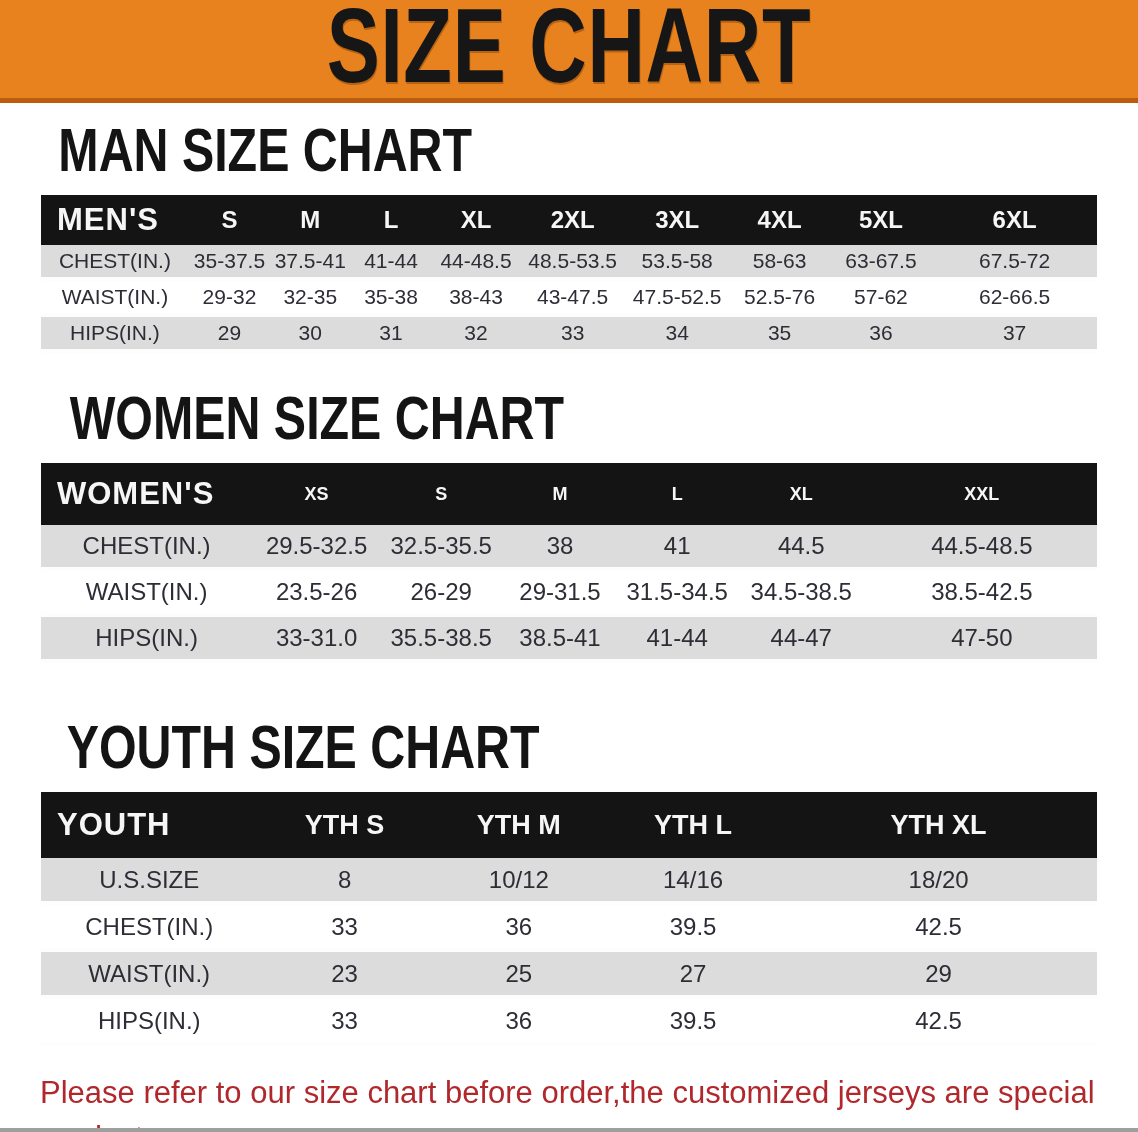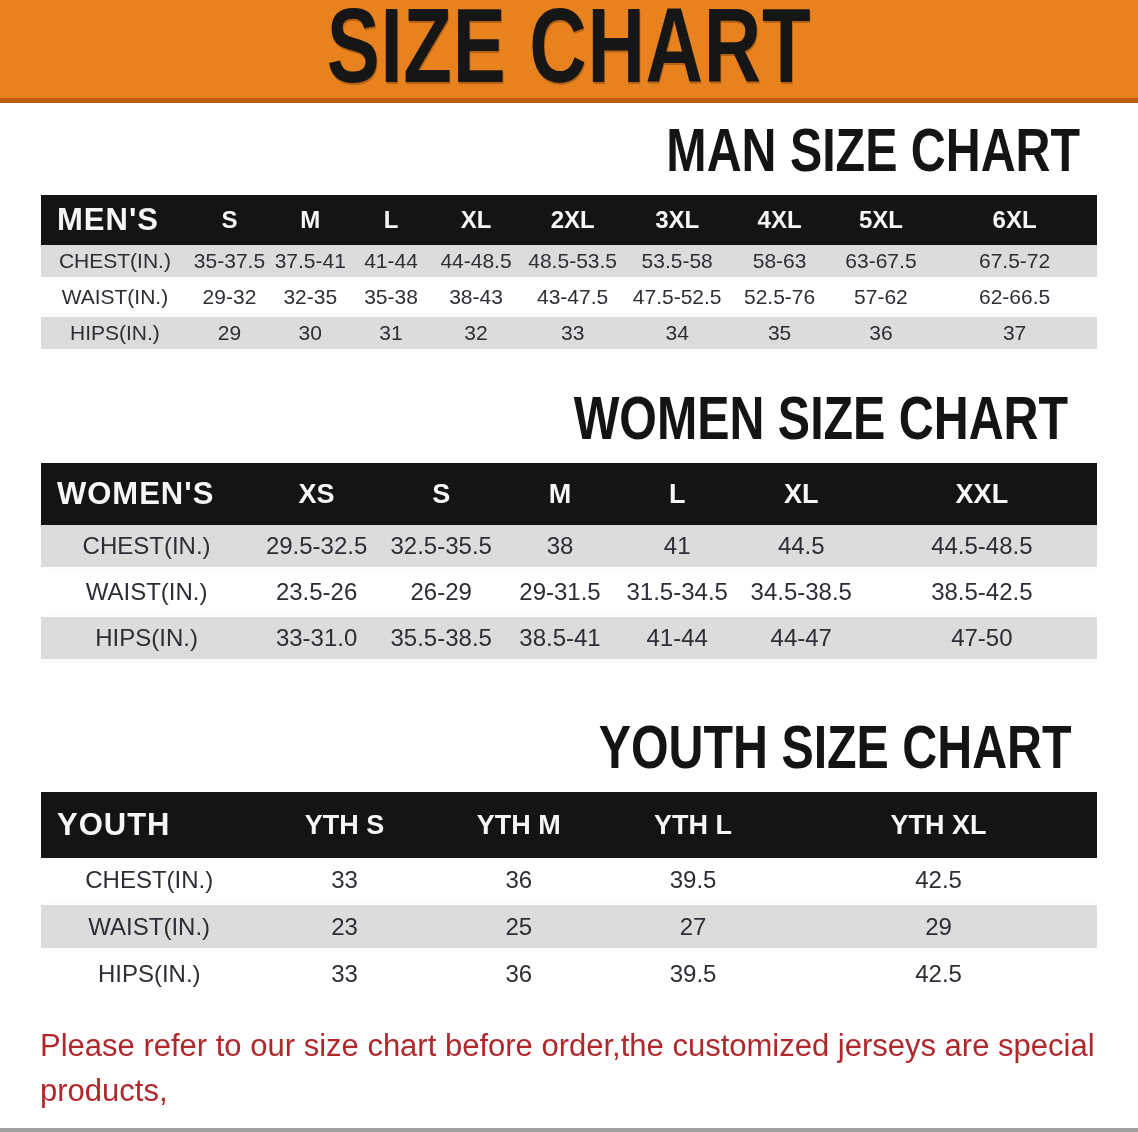--- a/index.html
+++ b/index.html
@@ -20,21 +20,21 @@
   }
   .banner-text{
     font-size:106px;font-weight:bold;line-height:1;
     color:#161616;
     transform:scaleX(0.75);
     letter-spacing:1px;
     white-space:nowrap;
     text-shadow:1px 2px 0 rgba(90,40,0,0.35);
   }
   
-  .section-title-wrap{text-align:right;}
+  .section-title-wrap{text-align:left;}
   .section-title{
     display:inline-block;
     font-size:62px;line-height:1;height:62px;
     font-weight:bold;color:#141414;
     transform:scaleX(0.78);
     white-space:nowrap;
   }
   .t-men{margin-top:16px;margin-bottom:13px;}
   .t-women{margin-top:34px;margin-bottom:13px;}
   .t-youth{margin-top:53px;margin-bottom:10px;}
@@ -56,21 +56,21 @@
   }
   .size-table td{
     text-align:center;color:#2d2d35;white-space:nowrap;
     border-bottom:4px solid #fdfdfd;
   }
   .row-gray td{background:var(--row_alt,#DCDCDC);}
   .row-white td{background:#ffffff;}
   
   .table-men  thead th{height:48px;font-size:24px;}
   .table-men  td{height:30px;font-size:21px;}
-  .table-women thead th{height:60px;font-size:27px;}
+  .table-women thead th{height:60px;font-size:18px;}
   .table-women td{height:40px;font-size:24px;}
   .table-youth thead th{height:64px;font-size:27px;}
   .table-youth td{height:41px;font-size:24px;}
   
   .note{
     margin-top:24px;
     padding:0 28px 0 40px;
     color:var(--note_red,#B1282C);
     font-size:31px;line-height:45px;
   }
@@ -225,20 +225,27 @@
     <thead>
       <tr>
         <th class="tbl-label">YOUTH</th>
         <th>YTH S</th>
         <th>YTH M</th>
         <th>YTH L</th>
         <th>YTH XL</th>
       </tr>
     </thead>
     <tbody>
+      <tr class="row-gray">
+        <td>U.S.SIZE</td>
+        <td>8</td>
+        <td>10/12</td>
+        <td>14/16</td>
+        <td>18/20</td>
+      </tr>
       <tr class="row-white">
         <td>CHEST(IN.)</td>
         <td>33</td>
         <td>36</td>
         <td>39.5</td>
         <td>42.5</td>
       </tr>
       <tr class="row-gray">
         <td>WAIST(IN.)</td>
         <td>23</td>

